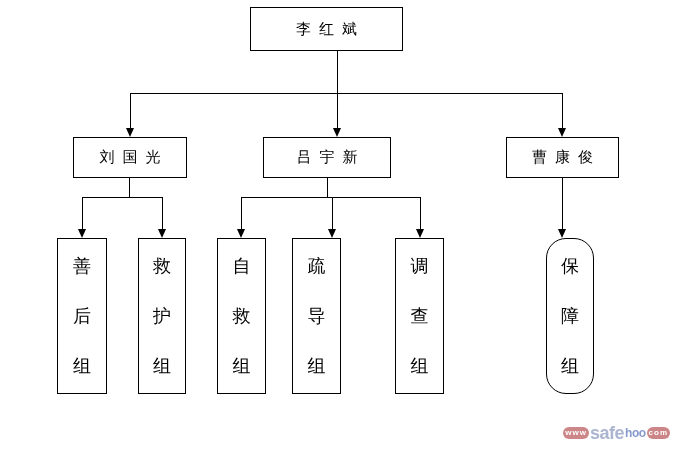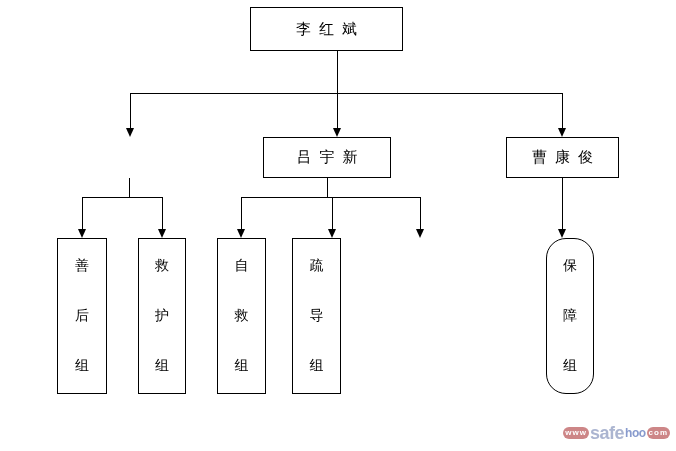--- a/index.html
+++ b/index.html
@@ -19,21 +19,21 @@
     background: #fff;
     display: flex;
     align-items: center;
     justify-content: center;
     box-sizing: border-box;
   }
   .hbox { font-size: 15px; letter-spacing: 8px; text-indent: 8px; }
   .vbox .vtext {
     display: block;
     width: 1.1em;
-    font-size: 14px;
+    font-size: 18px;
     line-height: 50px;
     word-break: break-all;
     text-align: center;
   }
   
   .line-h { position: absolute; height: 1px; background: #000; }
   .line-v { position: absolute; width: 1px; background: #000; }
   .arrow-down {
     position: absolute;
     width: 0; height: 0;
@@ -76,20 +76,23 @@
 
   <div class="line-v" style="left:337px; top:51px; height:42px;"></div>
   <div class="line-h" style="left:130px; top:93px; width:433px;"></div>
   <div class="line-v" style="left:130px; top:93px; height:36px;"></div>
   <div class="arrow-down" style="left:126px; top:128px;"></div>
   <div class="line-v" style="left:337px; top:93px; height:36px;"></div>
   <div class="arrow-down" style="left:333px; top:128px;"></div>
   <div class="line-v" style="left:562px; top:93px; height:36px;"></div>
   <div class="arrow-down" style="left:558px; top:128px;"></div>
 
+  <div class="box hbox" style="left:73px; top:137px; width:114px; height:41px;">
+    <span>刘国光</span>
+  </div>
   <div class="box hbox" style="left:263px; top:137px; width:128px; height:41px;">
     <span>吕宇新</span>
   </div>
   <div class="box hbox" style="left:506px; top:137px; width:113px; height:41px;">
     <span>曹康俊</span>
   </div>
 
   <div class="line-v" style="left:129px; top:178px; height:20px;"></div>
   <div class="line-h" style="left:82px; top:197px; width:81px;"></div>
   <div class="line-v" style="left:82px; top:197px; height:33px;"></div>
@@ -114,20 +117,23 @@
   </div>
   <div class="box vbox" style="left:138px; top:238px; width:48px; height:156px;">
     <span class="vtext">救护组</span>
   </div>
   <div class="box vbox" style="left:217px; top:238px; width:49px; height:156px;">
     <span class="vtext">自救组</span>
   </div>
   <div class="box vbox" style="left:292px; top:238px; width:49px; height:156px;">
     <span class="vtext">疏导组</span>
   </div>
+  <div class="box vbox" style="left:395px; top:238px; width:49px; height:156px;">
+    <span class="vtext">调查组</span>
+  </div>
   <div class="box vbox" style="left:546px; top:238px; width:48px; height:156px;border-radius:20px;">
     <span class="vtext">保障组</span>
   </div>
 
   <div class="watermark">
     <span class="wm-block">www</span>
     <span class="wm-safe">safe</span>
     <span class="wm-hoo">hoo</span>
     <span class="wm-block">com</span>
   </div>

